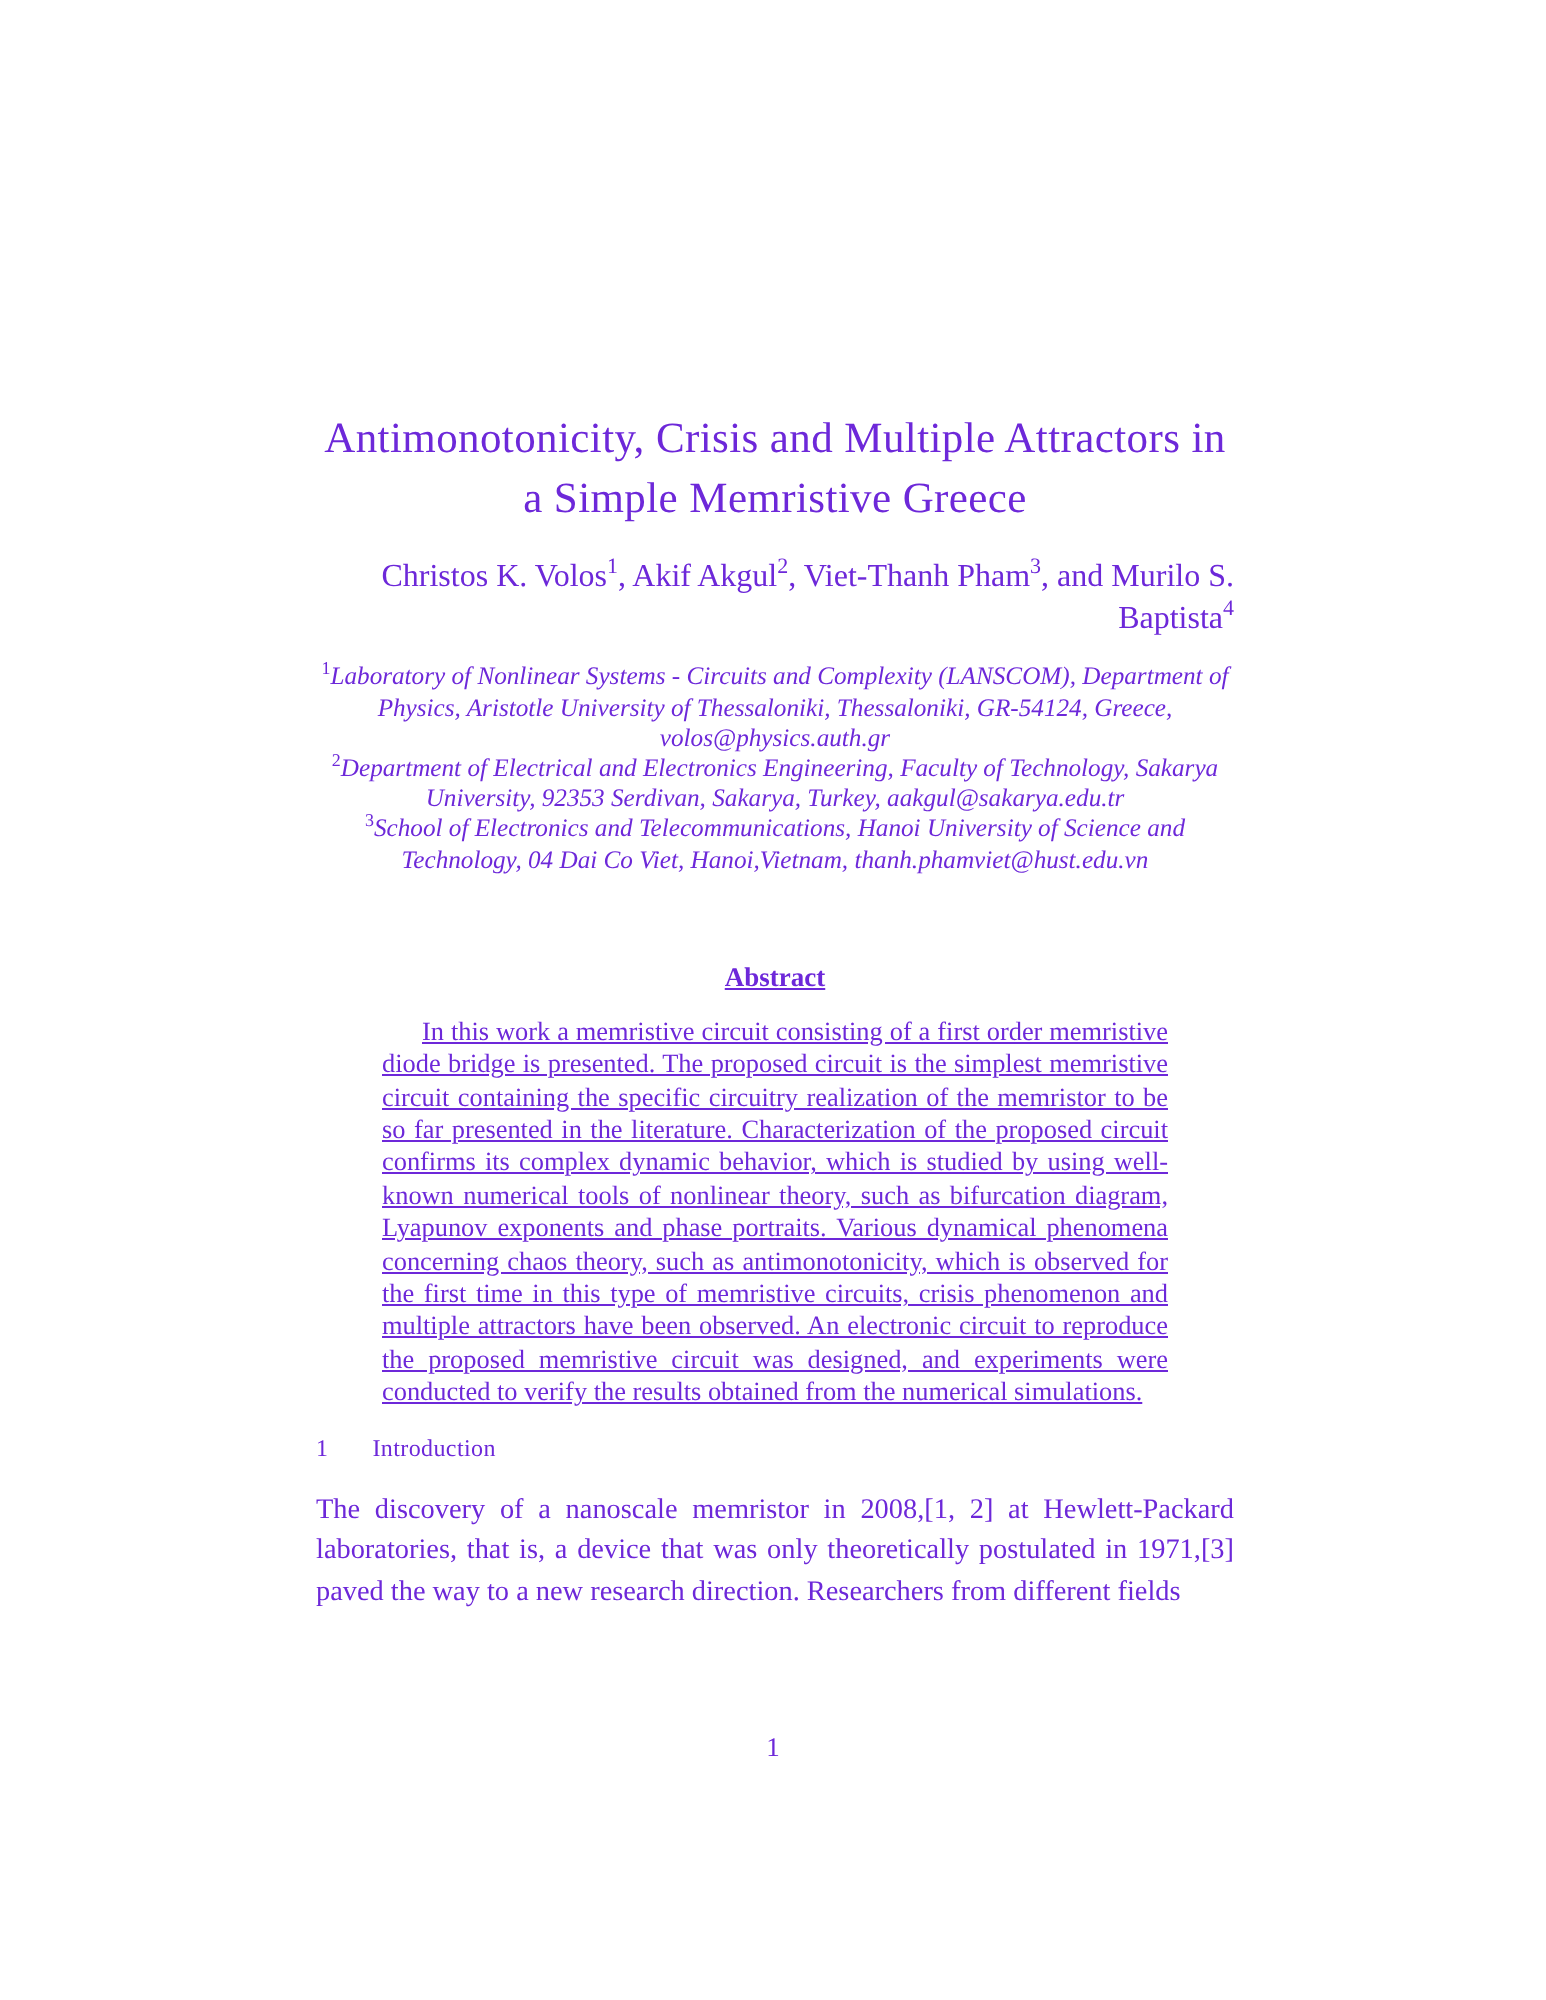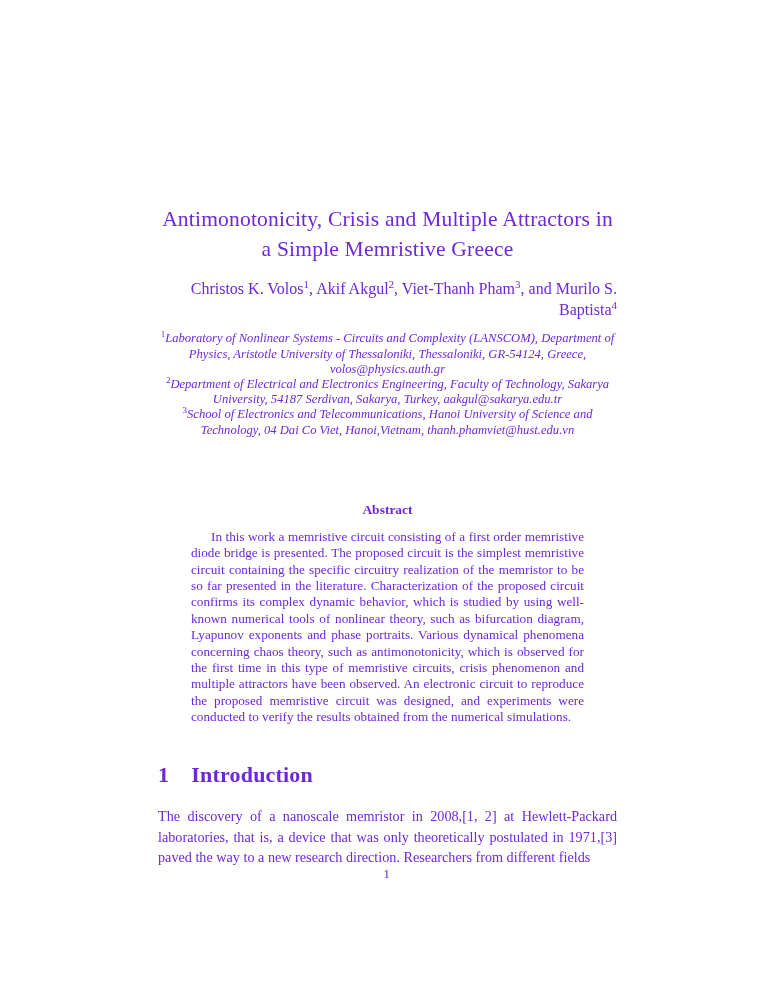--- a/index.html
+++ b/index.html
@@ -46,40 +46,41 @@
     font-style: italic;
     font-size: 12.6px;
     line-height: 15.2px;
   }
   .affiliation sup {
     font-size: 9px;
     font-style: normal;
     line-height: 0;
   }
   .abstract {
-    margin-top: 64px;
+    margin-top: 43px;
     padding: 0 33px;
+    text-decoration: underline;
   }
   .abstract-heading {
     text-align: center;
     font-weight: bold;
     font-size: 13.5px;
     margin-bottom: 11px;
   }
   .abstract-text {
     font-size: 13.2px;
     line-height: 16.4px;
     text-align: justify;
     text-indent: 20px;
     margin: 0;
   }
   .section-heading {
-    margin-top: 36px;
-    font-size: 22px;
-    font-weight: bold;
+    margin-top: 12px;
+    font-size: 12px;
+    font-weight: normal;
     letter-spacing: 0.2px;
   }
   .section-heading .sec-num {
     display: inline-block;
     margin-right: 22px;
   }
   .body-text {
     margin-top: 13px;
     font-size: 14.2px;
     line-height: 20.6px;
@@ -105,21 +106,21 @@
       <span>Antimonotonicity, Crisis and Multiple Attractors in</span><br>
       <span>a Simple Memristive Greece</span>
     </h1>
 
     <div class="authors">
       <span>Christos K. Volos</span><sup>1</sup><span>, </span><span>Akif Akgul</span><sup>2</sup><span>, </span><span>Viet-Thanh Pham</span><sup>3</sup><span>, and </span><span>Murilo S. Baptista</span><sup>4</sup>
     </div>
 
     <div class="affiliations">
       <div class="affiliation"><sup>1</sup><span>Laboratory of Nonlinear Systems - Circuits and Complexity (LANSCOM), Department of Physics, Aristotle University of Thessaloniki, Thessaloniki, GR-54124, Greece, volos@physics.auth.gr</span></div>
-      <div class="affiliation"><sup>2</sup><span>Department of Electrical and Electronics Engineering, Faculty of Technology, Sakarya University, 54187 Serdivan, Sakarya, Turkey, aakgul@sakarya.edu.tr</span></div>
+      <div class="affiliation"><sup>2</sup><span>Department of Electrical and Electronics Engineering, Faculty of Technology, Sakarya University, 92353 Serdivan, Sakarya, Turkey, aakgul@sakarya.edu.tr</span></div>
       <div class="affiliation"><sup>3</sup><span>School of Electronics and Telecommunications, Hanoi University of Science and Technology, 04 Dai Co Viet, Hanoi,Vietnam, thanh.phamviet@hust.edu.vn</span></div>
     </div>
 
     <div class="abstract">
       <div class="abstract-heading">Abstract</div>
       <p class="abstract-text">In this work a memristive circuit consisting of a first order memristive diode bridge is presented. The proposed circuit is the simplest memristive circuit containing the specific circuitry realization of the memristor to be so far presented in the literature. Characterization of the proposed circuit confirms its complex dynamic behavior, which is studied by using well-known numerical tools of nonlinear theory, such as bifurcation diagram, Lyapunov exponents and phase portraits. Various dynamical phenomena concerning chaos theory, such as antimonotonicity, which is observed for the first time in this type of memristive circuits, crisis phenomenon and multiple attractors have been observed. An electronic circuit to reproduce the proposed memristive circuit was designed, and experiments were conducted to verify the results obtained from the numerical simulations.</p>
     </div>
 
     <h2 class="section-heading">
       <span class="sec-num">1</span><span>Introduction</span>

